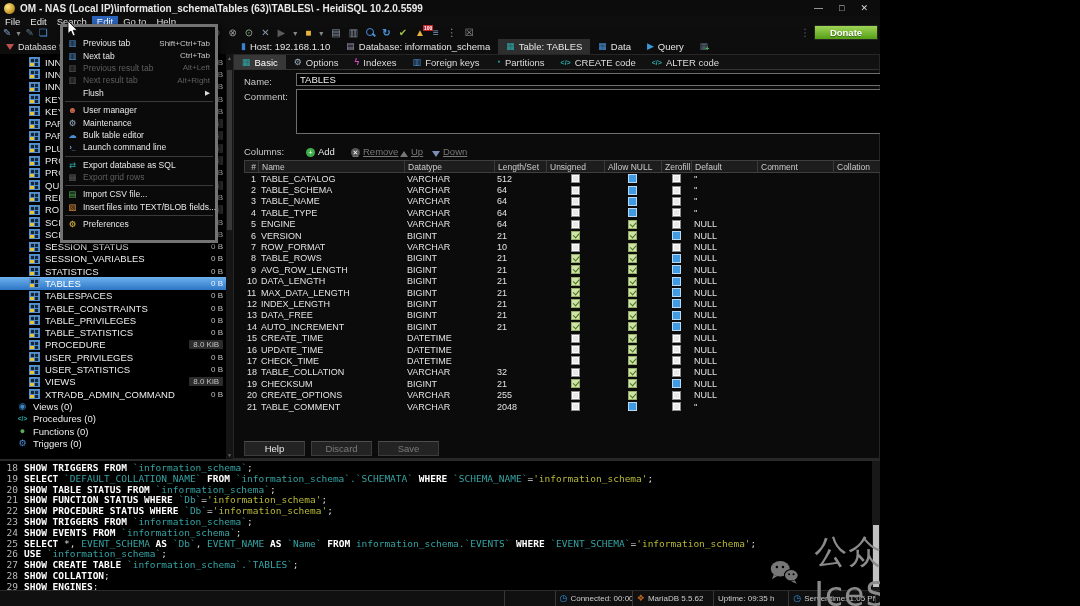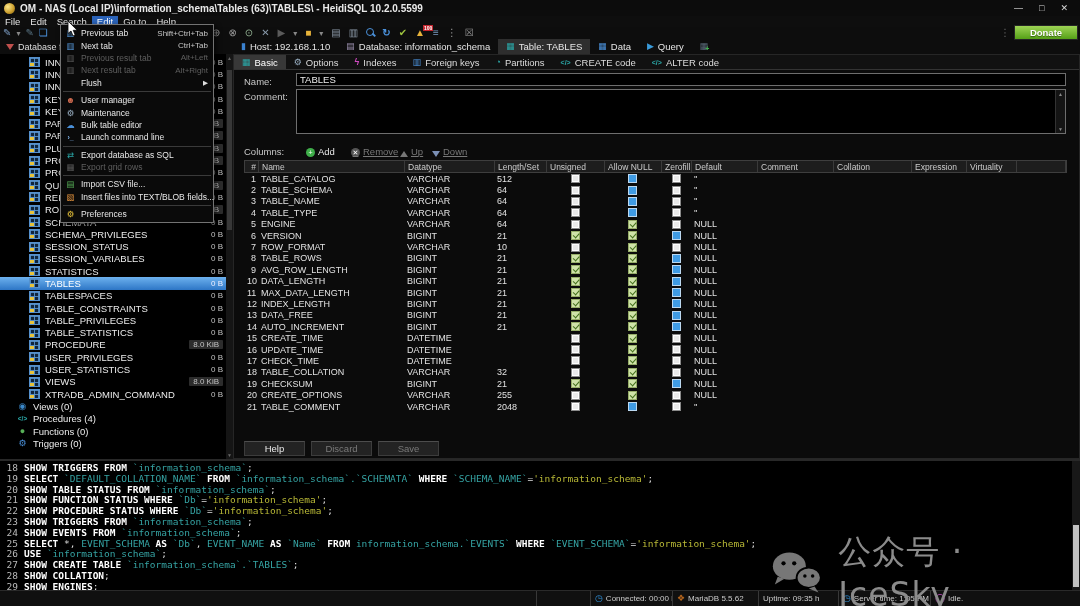--- a/index.html
+++ b/index.html
@@ -1,16 +1,16 @@
 <!DOCTYPE html>
 <html><head>
 <meta charset="utf-8">
 <style>
   html,body{margin:0;padding:0;background:#000;}
-  .app{position:relative;width:1080px;height:606px;background:#ffffff;overflow:hidden;
+  .app{position:relative;width:880px;height:606px;background:#ffffff;overflow:hidden;
        font-family:"Liberation Sans",sans-serif;color:#ddd;cursor:default;}
   
   .titlebar{position:absolute;left:0;top:0;right:0;height:16px;background:#0c0c0c;
             display:flex;align-items:center;gap:5px;padding-left:4px;}
   .app-icon{width:11px;height:11px;border-radius:50%;flex:none;
             background:radial-gradient(circle at 35% 35%,#ffe98a,#c89b2a 60%,#6e5310);}
   .title-text{font-size:10px;font-weight:bold;color:#e9e9e9;white-space:nowrap;}
   .win-controls{margin-left:auto;display:flex;gap:16px;padding-right:12px;color:#d8d8d8;font-size:9px;}
   .win-controls span{line-height:16px;}
   
@@ -176,21 +176,21 @@
   [data-name="sb-version"]{width:86px;}
   [data-name="sb-uptime"]{width:80px;}
   [data-name="sb-servertime"]{width:92px;}
   [data-name="sb-idle"]{flex:1;}
   .sb-seg .icn{font-size:9px;line-height:9px;}
   [data-icon="clock-icon"]::before{content:"◷";color:#2e8fd8;}
   [data-icon="seal-icon"]::before{content:"❖";color:#b5651d;}
   [data-icon="idle-icon"]::before{content:"◯";color:#c44bc4;}
   
   .menu-popup{position:absolute;left:60px;top:24px;width:152px;background:#0a0a0a;
-              border:1px solid #737373;z-index:50;padding:2px 0;box-shadow:2px 2px 5px rgba(0,0,0,.7);}
+              border:3px solid #737373;z-index:50;padding:10px 0;box-shadow:2px 2px 5px rgba(0,0,0,.7);}
   .menu-item{display:flex;align-items:center;height:12.4px;padding:0 5px 0 3px;gap:4px;
              font-size:8.5px;color:#e8e8e8;white-space:nowrap;}
   .mi-icon{width:13px;text-align:center;font-size:8.5px;flex:none;}
   .mi-shortcut{margin-left:auto;color:#c6c6c6;font-size:8px;}
   .menu-item.disabled{color:#5f5f5f;}
   .menu-item.disabled .mi-shortcut{color:#5f5f5f;}
   .mi-sub{margin-left:auto;font-size:6.5px;color:#ddd;}
   .menu-sep{height:1px;background:#3a3a3a;margin:2px 2px;}
   [data-icon="tab-prev-icon"]::before,[data-icon="tab-next-icon"]::before{content:"▥";color:#5596d8;}
   [data-icon="tab-prev-result-icon"]::before,[data-icon="tab-next-result-icon"]::before{content:"▥";color:#5a5a5a;}
@@ -443,21 +443,21 @@
           <span class="ticon" data-name="table-icon"></span>
           <span data-name="tree-item-label">XTRADB_ADMIN_COMMAND</span>
           <span class="tree-size" data-name="tree-item-size">0 B</span>
         </div>
         <div class="tree-row node" data-name="tree-node-views-0-">
           <span class="icn" data-icon="views-icon" data-name="views-icon"></span>
           <span data-name="tree-node-label">Views (0)</span>
         </div>
         <div class="tree-row node" data-name="tree-node-procedures-0-">
           <span class="icn" data-icon="procedures-icon" data-name="procedures-icon"></span>
-          <span data-name="tree-node-label">Procedures (4)</span>
+          <span data-name="tree-node-label">Procedures (0)</span>
         </div>
         <div class="tree-row node" data-name="tree-node-functions-0-">
           <span class="icn" data-icon="functions-icon" data-name="functions-icon"></span>
           <span data-name="tree-node-label">Functions (0)</span>
         </div>
         <div class="tree-row node" data-name="tree-node-triggers-0-">
           <span class="icn" data-icon="triggers-icon" data-name="triggers-icon"></span>
           <span data-name="tree-node-label">Triggers (0)</span>
         </div>
       </div>

